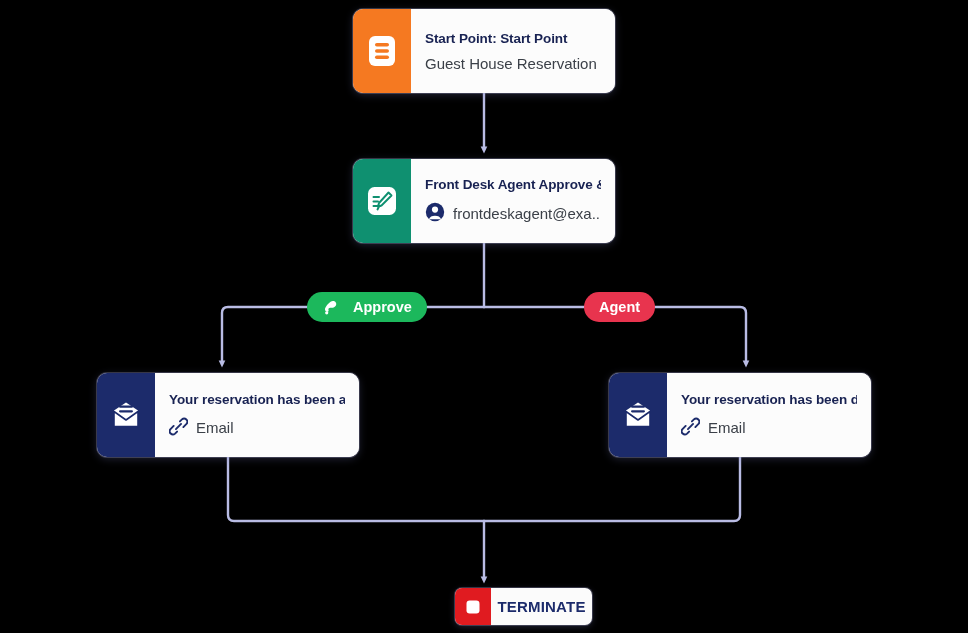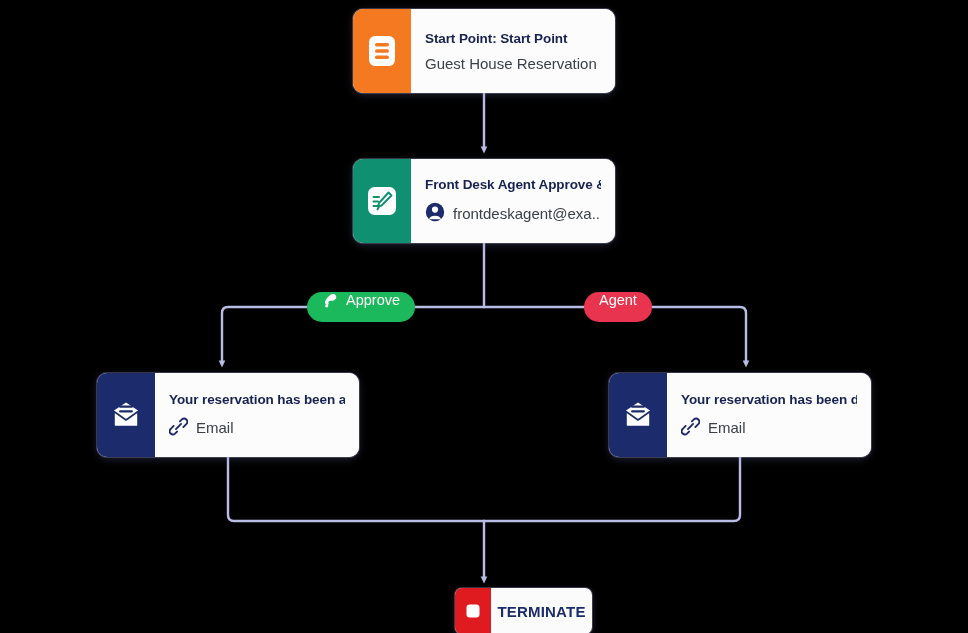--- a/index.html
+++ b/index.html
@@ -97,21 +97,21 @@
   #node-email-denied {
     left: 609px; top: 373px;
     width: 262px; height: 84px;
   }
   #node-email-denied .node-icon { width: 58px; background: #1c2b6b; }
 
   
   #node-terminate {
     position: absolute;
     left: 455px; top: 588px;
-    width: 137px; height: 46px;
+    width: 137px; height: 37px;
     display: flex;
     align-items: stretch;
     background: #fbfbfb;
     border-radius: 7px;
     overflow: hidden;
     box-shadow: 0 0 0 1px rgba(158,160,200,0.30),
                 0 2px 7px rgba(120,124,190,0.28);
   }
   #node-terminate .term-icon {
     width: 36px;
@@ -129,28 +129,29 @@
     font-weight: bold;
     color: #1c2b6b;
     letter-spacing: 0.2px;
   }
 
   
   .pill {
     position: absolute;
     height: 30px;
     display: flex;
-    align-items: flex-start;
-    justify-content: center;
-    gap: 7px;
+    align-items: center;
+    justify-content: center;
+    gap: 14px;
     border-radius: 15px;
     color: #ffffff;
     font-size: 14.5px;
     padding: 0 15px;
     white-space: nowrap;
+    font-weight: bold;
   }
   #pill-approve {
     left: 307px; top: 292px;
     background: #1cb85c;
   }
   #pill-deny {
     left: 584px; top: 292px;
     background: #e8344e;
   }
   .pill-icon { display: flex; align-items: center; }

